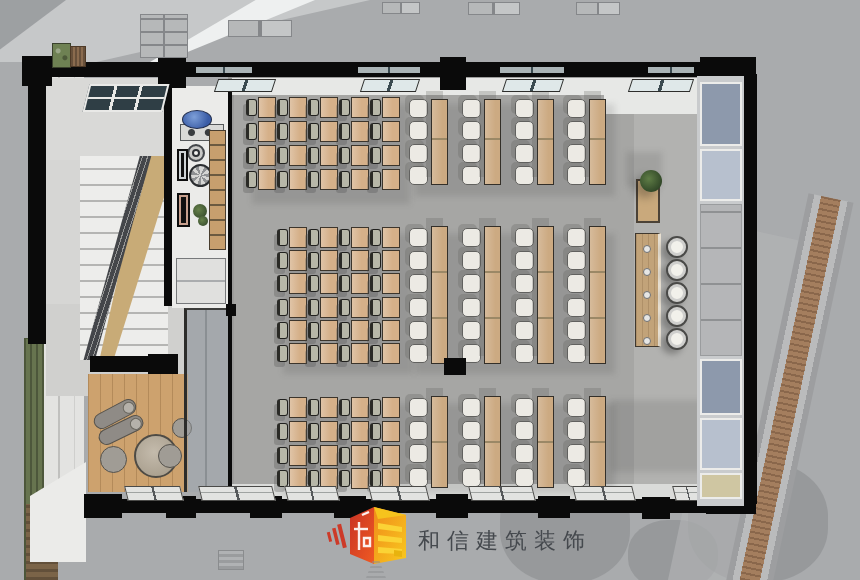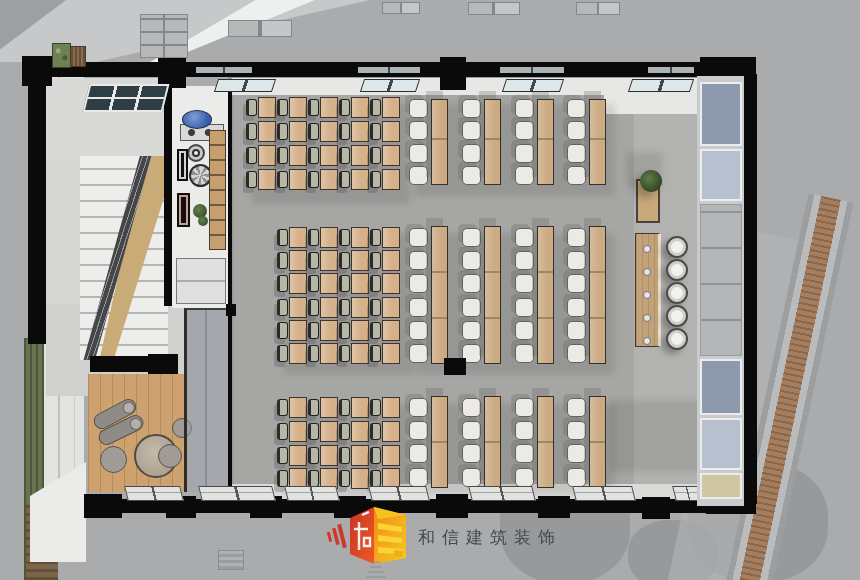--- a/index.html
+++ b/index.html
@@ -139,21 +139,21 @@
   .rwin.panel{background:#b5b6b8;border:1px solid #9a9c9e;
      background-image:repeating-linear-gradient(0deg,transparent 0 34px,#8f9193 34px 36px);}
   .rwin.tan{background:#cfc6a2;}
   .skylight-room{left:86px;top:84px;width:80px;height:28px;background:#2f3e45;border:2px solid #e9e9e7;
      transform:skewX(-14deg);
      background-image:linear-gradient(90deg,transparent 31%,#e9e9e7 31%,#e9e9e7 35%,transparent 35%,transparent 64%,#e9e9e7 64%,#e9e9e7 68%,transparent 68%),
                       linear-gradient(0deg,transparent 46%,#e9e9e7 46%,#e9e9e7 54%,transparent 54%);}
 
   
   .brand{left:322px;top:500px;width:340px;height:78px;}
-  .brand-text{left:96px;top:26px;font-size:17px;letter-spacing:7px;color:#45494e;font-weight:500;
+  .brand-text{left:96px;top:26px;font-size:22px;letter-spacing:7px;color:#45494e;font-weight:500;
      font-family:"Liberation Sans",sans-serif;white-space:nowrap;}
   .tower{left:44px;top:58px;width:20px;height:20px;opacity:.55;
      background:repeating-linear-gradient(0deg,#8e9092 0 2px,transparent 2px 5px);
      clip-path:polygon(38% 0,62% 0,100% 100%,0 100%);}
 </style>
 </head>
 <body>
 
 <div class="stage">
 

